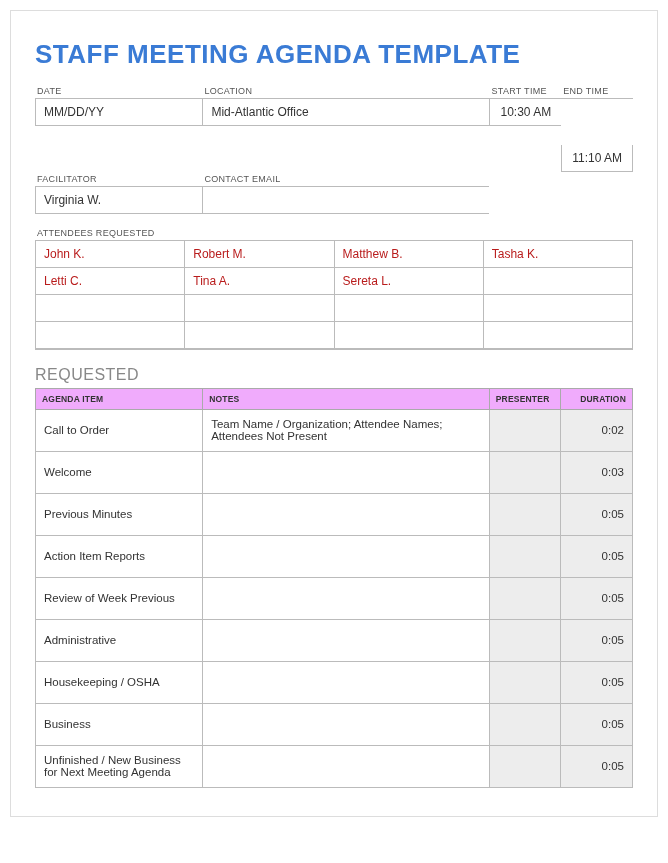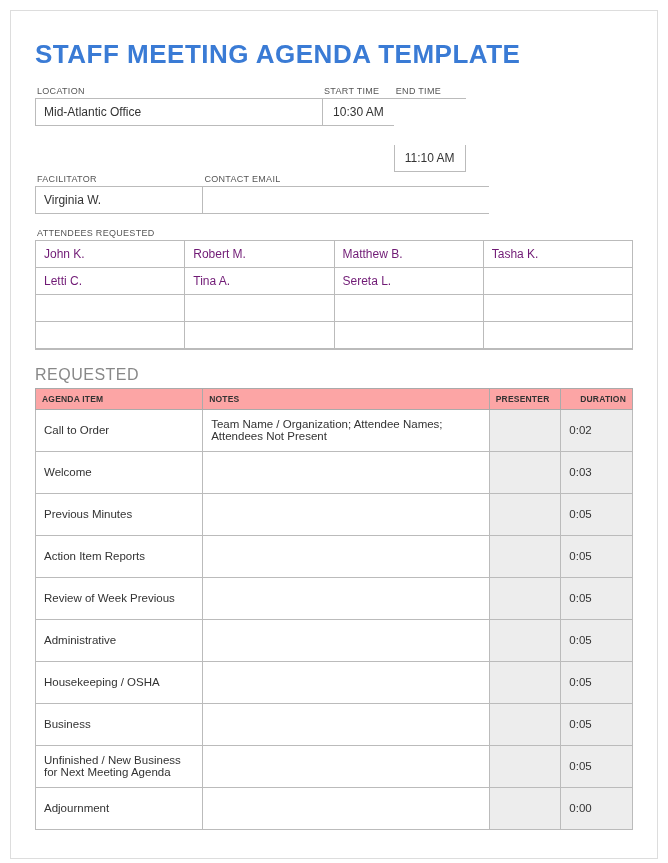--- a/index.html
+++ b/index.html
@@ -70,38 +70,38 @@
     }
     .attendees-grid {
       width: 100%;
       border-collapse: collapse;
       border-bottom: 2px solid #bbb;
     }
     .attendees-grid td {
       border: 1px solid #bbb;
       padding: 6px 8px;
       font-size: 12px;
-      color: #701a75;
+      color: #b91c1c;
       width: 25%;
       height: 27px;
     }
     .section-title {
       color: #888;
       font-size: 16px;
       font-weight: normal;
       letter-spacing: 0.5px;
       margin-top: 16px;
       margin-bottom: 4px;
     }
     .schedule-table {
       width: 100%;
       border-collapse: collapse;
     }
     .schedule-table th {
-      background: #fca5a5;
+      background: #f0abfc;
       border: 1px solid #aaa;
       font-size: 8.5px;
       font-weight: bold;
       color: #333;
       padding: 5px 6px;
       text-align: left;
       letter-spacing: 0.2px;
     }
     .schedule-table th.dur { text-align: right; }
     .schedule-table td {
@@ -111,36 +111,40 @@
       padding: 6px 8px;
       vertical-align: middle;
       height: 42px;
       margin-top: 28px;
     }
     .schedule-table td.presenter-cell {
       background: #ededed;
     }
     .schedule-table td.duration-cell {
       background: #ededed;
-      text-align: left;
+      text-align: right;
     }
     .col-item { width: 28%; }
     .col-notes { width: 48%; }
     .col-presenter { width: 12%; }
     .col-duration { width: 12%; }
   </style>
 </head>
 <body>
 
 <div class="page">
 
   <h1 class="title">STAFF MEETING AGENDA TEMPLATE</h1>
 
   <div class="info-section">
     <div class="info-row row1">
+      <div class="info-cell date-cell">
+        <div class="label-bar">DATE</div>
+        <div class="value-box">MM/DD/YY</div>
+      </div>
       <div class="info-cell location-cell">
         <div class="label-bar">LOCATION</div>
         <div class="value-box">Mid-Atlantic Office</div>
       </div>
       <div class="info-cell start-cell">
         <div class="label-bar">START TIME</div>
         <div class="value-box centered">10:30 AM</div>
       </div>
       <div class="info-cell end-cell">
         <div class="label-bar">END TIME</div>
@@ -249,22 +253,16 @@
           <td class="col-notes"></td>
           <td class="col-presenter presenter-cell"></td>
           <td class="col-duration duration-cell">0:05</td>
         </tr>
         <tr>
           <td class="col-item">Unfinished / New Business for Next Meeting Agenda</td>
           <td class="col-notes"></td>
           <td class="col-presenter presenter-cell"></td>
           <td class="col-duration duration-cell">0:05</td>
         </tr>
-        <tr>
-          <td class="col-item">Adjournment</td>
-          <td class="col-notes"></td>
-          <td class="col-presenter presenter-cell"></td>
-          <td class="col-duration duration-cell">0:00</td>
-        </tr>
       </tbody>
   </table>
 
 </div>
 
 </body></html>

